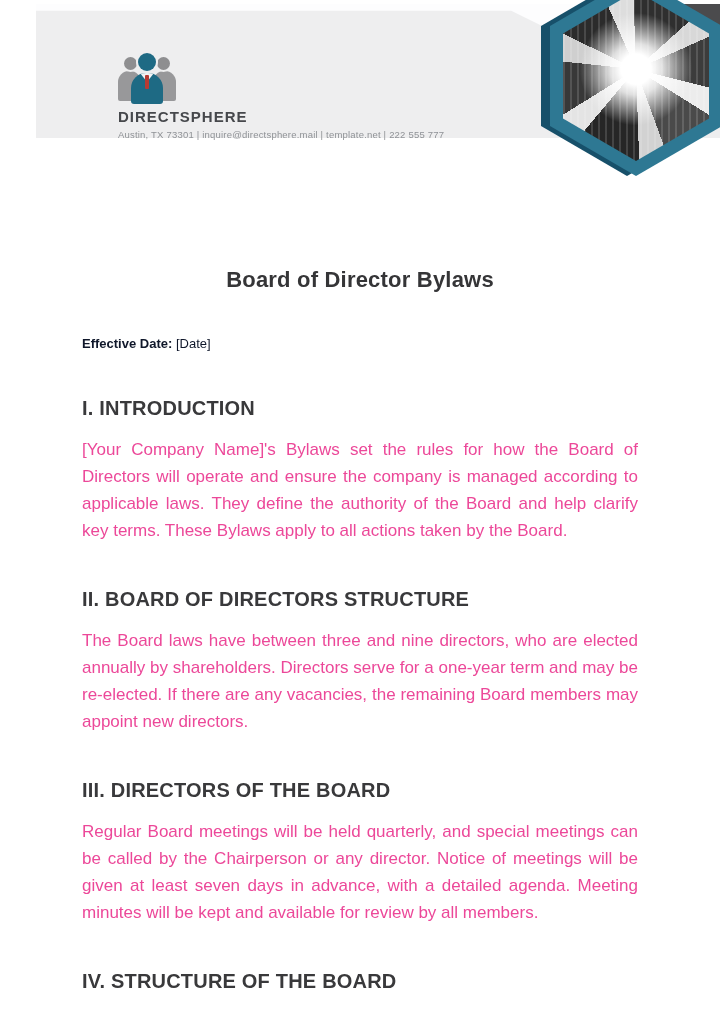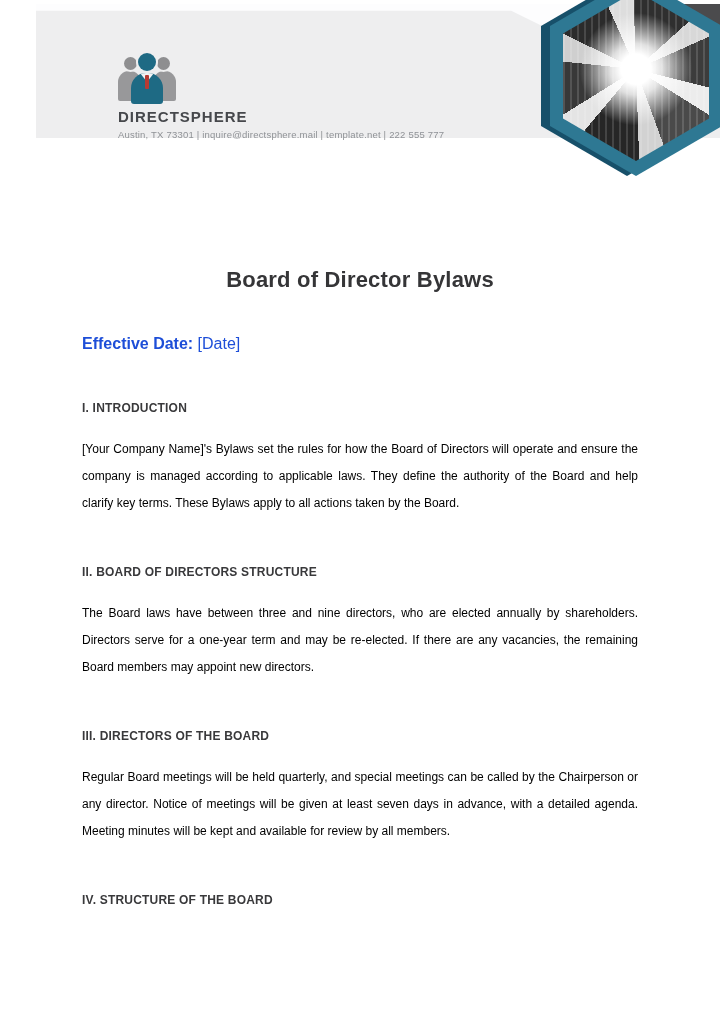--- a/index.html
+++ b/index.html
@@ -127,31 +127,31 @@
 
   
   .content { position: absolute; left: 82px; right: 82px; top: 175px; margin-top: 19px; }
   .doc-title {
     margin: 73px 0 0 0;
     text-align: center;
     font-size: 22px; font-weight: bold;
     color: #353537; letter-spacing: 0.2px;
     line-height: 26px;
   }
-  .eff-date { margin-top: 42px; font-size: 16px; line-height: 18px; color: #1d4ed8; }
+  .eff-date { margin-top: 42px; font-size: 13px; line-height: 18px; color: #0f172a; }
   .eff-date .lbl { font-weight: bold; }
   .section-heading {
     margin: 46px 0 0 0;
-    font-size: 12px; font-weight: bold;
+    font-size: 20px; font-weight: bold;
     color: #39393b; letter-spacing: 0.2px; line-height: 19px;
   }
   .section-body {
     margin: 18px 0 0 0;
-    font-size: 12px; line-height: 27px;
-    text-align: justify; color: #000000;
+    font-size: 17px; line-height: 27px;
+    text-align: justify; color: #ec4899;
   }
 </style>
 </head>
 <body>
 
 <div class="page">
 
   <div class="header">
     <div class="white-wedge"></div>
     <div class="corner-dark"></div>

